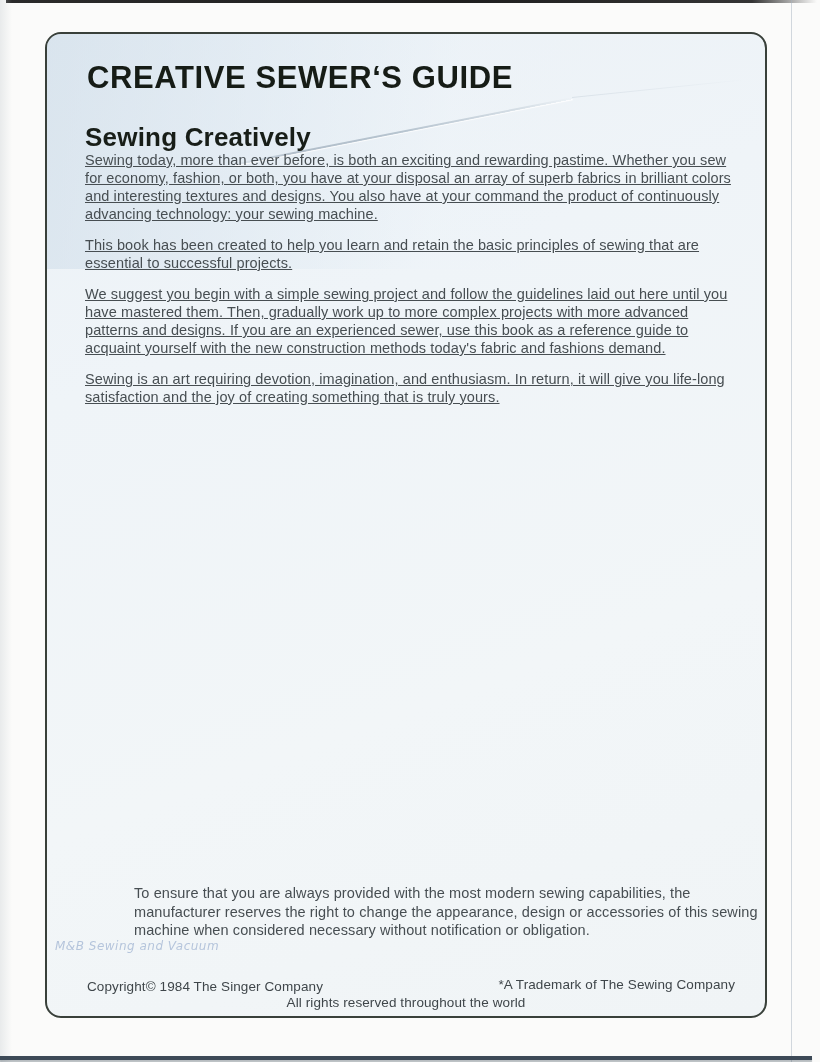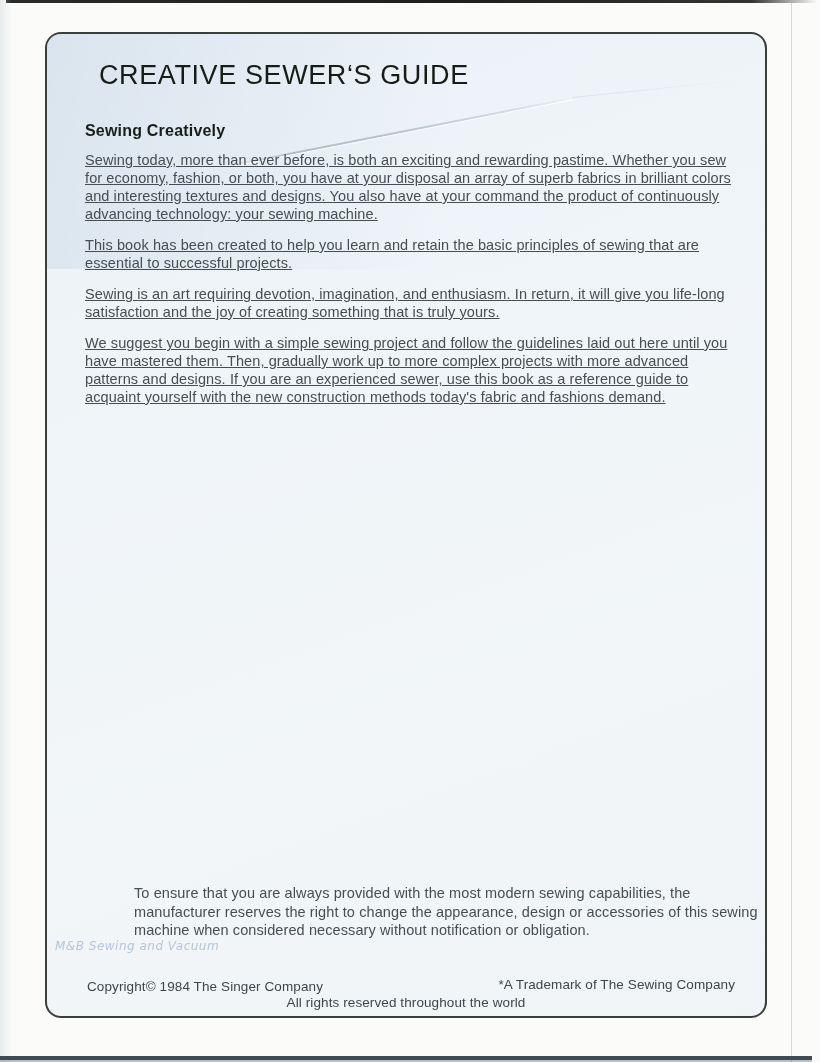--- a/index.html
+++ b/index.html
@@ -65,27 +65,26 @@
     position: absolute; left: 525px; top: 63px; width: 176px; height: 1px;
     background: linear-gradient(90deg, rgba(165,180,194,0.5), rgba(200,212,222,0));
     transform: rotate(-5.9deg);
     transform-origin: left center;
     opacity: 0.55;
   }
 
   
   .page-title {
     position: absolute; left: 40px; top: 26px;
-    font-size: 27px; font-weight: normal; letter-spacing: 0.6px;
+    font-size: 31px; font-weight: bold; letter-spacing: 0.6px;
     color: #161c16;
-    margin-left: 12px;
   }
   .section-heading {
     position: absolute; left: 38px; top: 88px;
-    font-size: 16px; font-weight: bold; letter-spacing: 0.2px;
+    font-size: 26px; font-weight: bold; letter-spacing: 0.2px;
     color: #181e18;
   }
   .body-copy {
     position: absolute; left: 38px; top: 117px; width: 650px;
     font-size: 14.5px; line-height: 18px; letter-spacing: 0.1px;
     color: #474e52;
     text-decoration: underline;
   }
   .body-copy p { margin: 0 0 13px 0; }
 
@@ -133,22 +132,22 @@
   <div class="crease-line-1"></div>
   <div class="crease-line-2"></div>
 
   <div class="page-title">CREATIVE SEWER‘S GUIDE</div>
 
   <div class="section-heading">Sewing Creatively</div>
 
   <div class="body-copy">
     <p>Sewing today, more than ever before, is both an exciting and rewarding pastime. Whether you sew for economy, fashion, or both, you have at your disposal an array of superb fabrics in brilliant colors and interesting textures and designs. You also have at your command the product of continuously advancing technology: your sewing machine.</p>
     <p>This book has been created to help you learn and retain the basic principles of sewing that are essential to successful projects.</p>
+    <p>We suggest you begin with a simple sewing project and follow the guidelines laid out here until you have mastered them. Then, gradually work up to more complex projects with more advanced patterns and designs. If you are an experienced sewer, use this book as a reference guide to acquaint yourself with the new construction methods today's fabric and fashions demand.</p>
     <p>Sewing is an art requiring devotion, imagination, and enthusiasm. In return, it will give you life-long satisfaction and the joy of creating something that is truly yours.</p>
-    <p>We suggest you begin with a simple sewing project and follow the guidelines laid out here until you have mastered them. Then, gradually work up to more complex projects with more advanced patterns and designs. If you are an experienced sewer, use this book as a reference guide to acquaint yourself with the new construction methods today's fabric and fashions demand.</p>
   </div>
 
   <div class="disclaimer">To ensure that you are always provided with the most modern sewing capabilities, the manufacturer reserves the right to change the appearance, design or accessories of this sewing machine when considered necessary without notification or obligation.</div>
 
   <div class="store-watermark">M&amp;B Sewing and Vacuum</div>
 
   <div class="footer-copyright">Copyright© 1984 The Singer Company</div>
 
   <div class="footer-trademark">*A Trademark of The Sewing Company</div>
 

